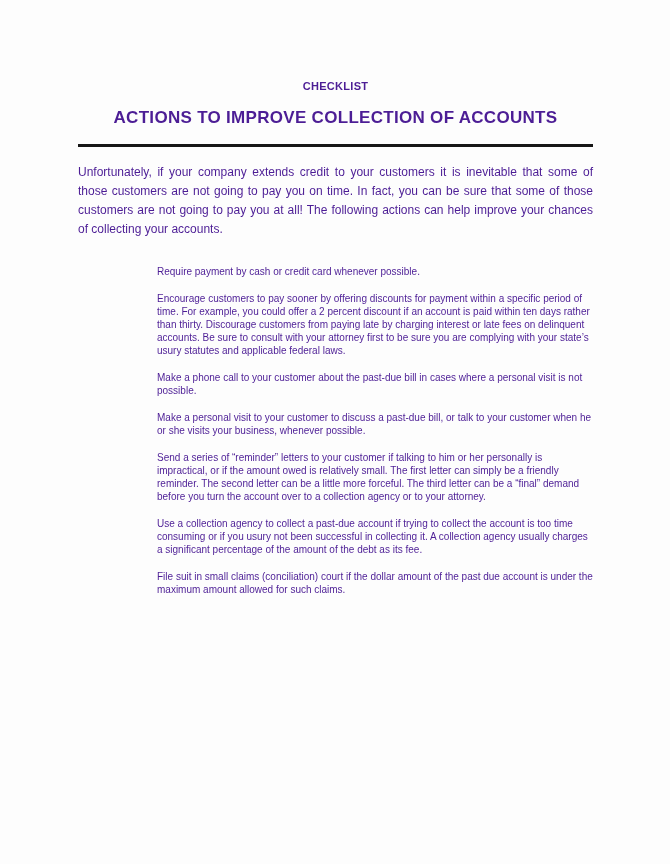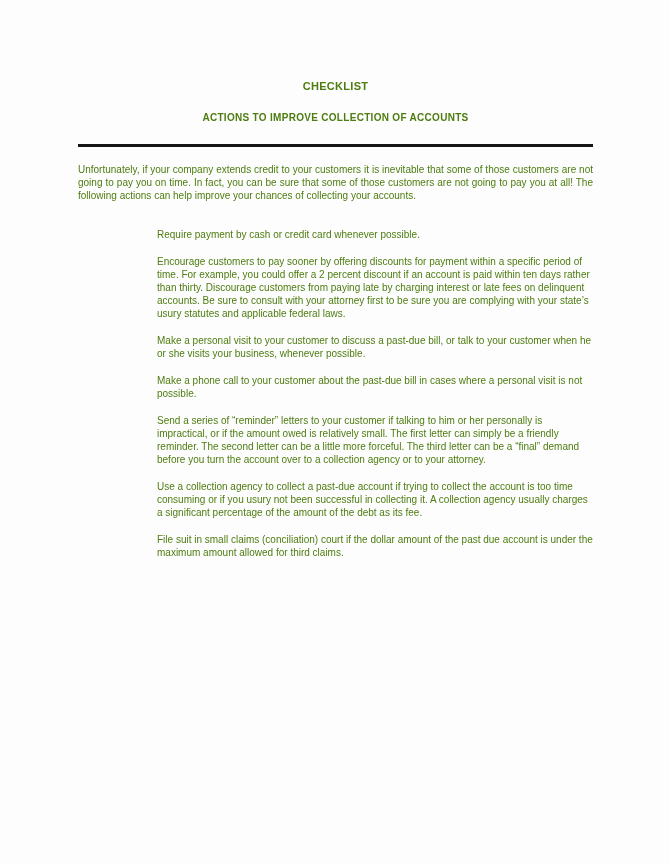--- a/index.html
+++ b/index.html
@@ -9,51 +9,51 @@
   }
   .page {
     position: relative;
     width: 670px;
     height: 864px;
     margin: 0 auto;
     background: #fdfdfd;
     box-sizing: border-box;
     padding: 80px 77px 0 78px;
     font-family: "Liberation Sans", "DejaVu Sans", sans-serif;
-    color: #4d7c0f;
+    color: #4c1d95;
     overflow: hidden;
   }
   .doc-header {
     text-align: center;
   }
   .doc-title {
     margin: 0;
     font-size: 11px;
     line-height: 12px;
     font-weight: bold;
     letter-spacing: 0.3px;
   }
   .doc-subtitle {
     margin: 20px 0 0 0;
-    font-size: 10px;
+    font-size: 17px;
     line-height: 12px;
     font-weight: bold;
     letter-spacing: 0.3px;
   }
   .header-rule {
     margin-top: 20px;
     height: 3px;
     background: #161616;
     border: none;
     width: 100%;
   }
   .intro {
     margin: 16px 0 0 0;
-    font-size: 10px;
-    line-height: 13px;
+    font-size: 12px;
+    line-height: 19px;
     text-align: justify;
     text-justify: inter-word;
   }
   .checklist {
     margin-top: 26px;
     padding-left: 39px;
   }
   .checklist-item {
     margin: 0 0 14px 0;
     font-size: 10px;
@@ -70,19 +70,19 @@
     <h1 class="doc-title">CHECKLIST</h1>
     <h2 class="doc-subtitle">ACTIONS TO IMPROVE COLLECTION OF ACCOUNTS</h2>
     <div class="header-rule"></div>
   </header>
 
   <p class="intro">Unfortunately, if your company extends credit to your customers it is inevitable that some of those customers are not going to pay you on time. In fact, you can be sure that some of those customers are not going to pay you at all! The following actions can help improve your chances of collecting your accounts.</p>
 
   <div class="checklist">
     <p class="checklist-item">Require payment by cash or credit card whenever possible.</p>
     <p class="checklist-item">Encourage customers to pay sooner by offering discounts for payment within a specific period of time. For example, you could offer a 2 percent discount if an account is paid within ten days rather than thirty. Discourage customers from paying late by charging interest or late fees on delinquent accounts. Be sure to consult with your attorney first to be sure you are complying with your state’s usury statutes and applicable federal laws.</p>
+    <p class="checklist-item">Make a phone call to your customer about the past-due bill in cases where a personal visit is not possible.</p>
     <p class="checklist-item">Make a personal visit to your customer to discuss a past-due bill, or talk to your customer when he or she visits your business, whenever possible.</p>
-    <p class="checklist-item">Make a phone call to your customer about the past-due bill in cases where a personal visit is not possible.</p>
     <p class="checklist-item">Send a series of “reminder” letters to your customer if talking to him or her personally is impractical, or if the amount owed is relatively small. The first letter can simply be a friendly reminder. The second letter can be a little more forceful. The third letter can be a “final” demand before you turn the account over to a collection agency or to your attorney.</p>
     <p class="checklist-item">Use a collection agency to collect a past-due account if trying to collect the account is too time consuming or if you usury not been successful in collecting it. A collection agency usually charges a significant percentage of the amount of the debt as its fee.</p>
-    <p class="checklist-item">File suit in small claims (conciliation) court if the dollar amount of the past due account is under the maximum amount allowed for third claims.</p>
+    <p class="checklist-item">File suit in small claims (conciliation) court if the dollar amount of the past due account is under the maximum amount allowed for such claims.</p>
   </div>
 </div>
 
 </body></html>

